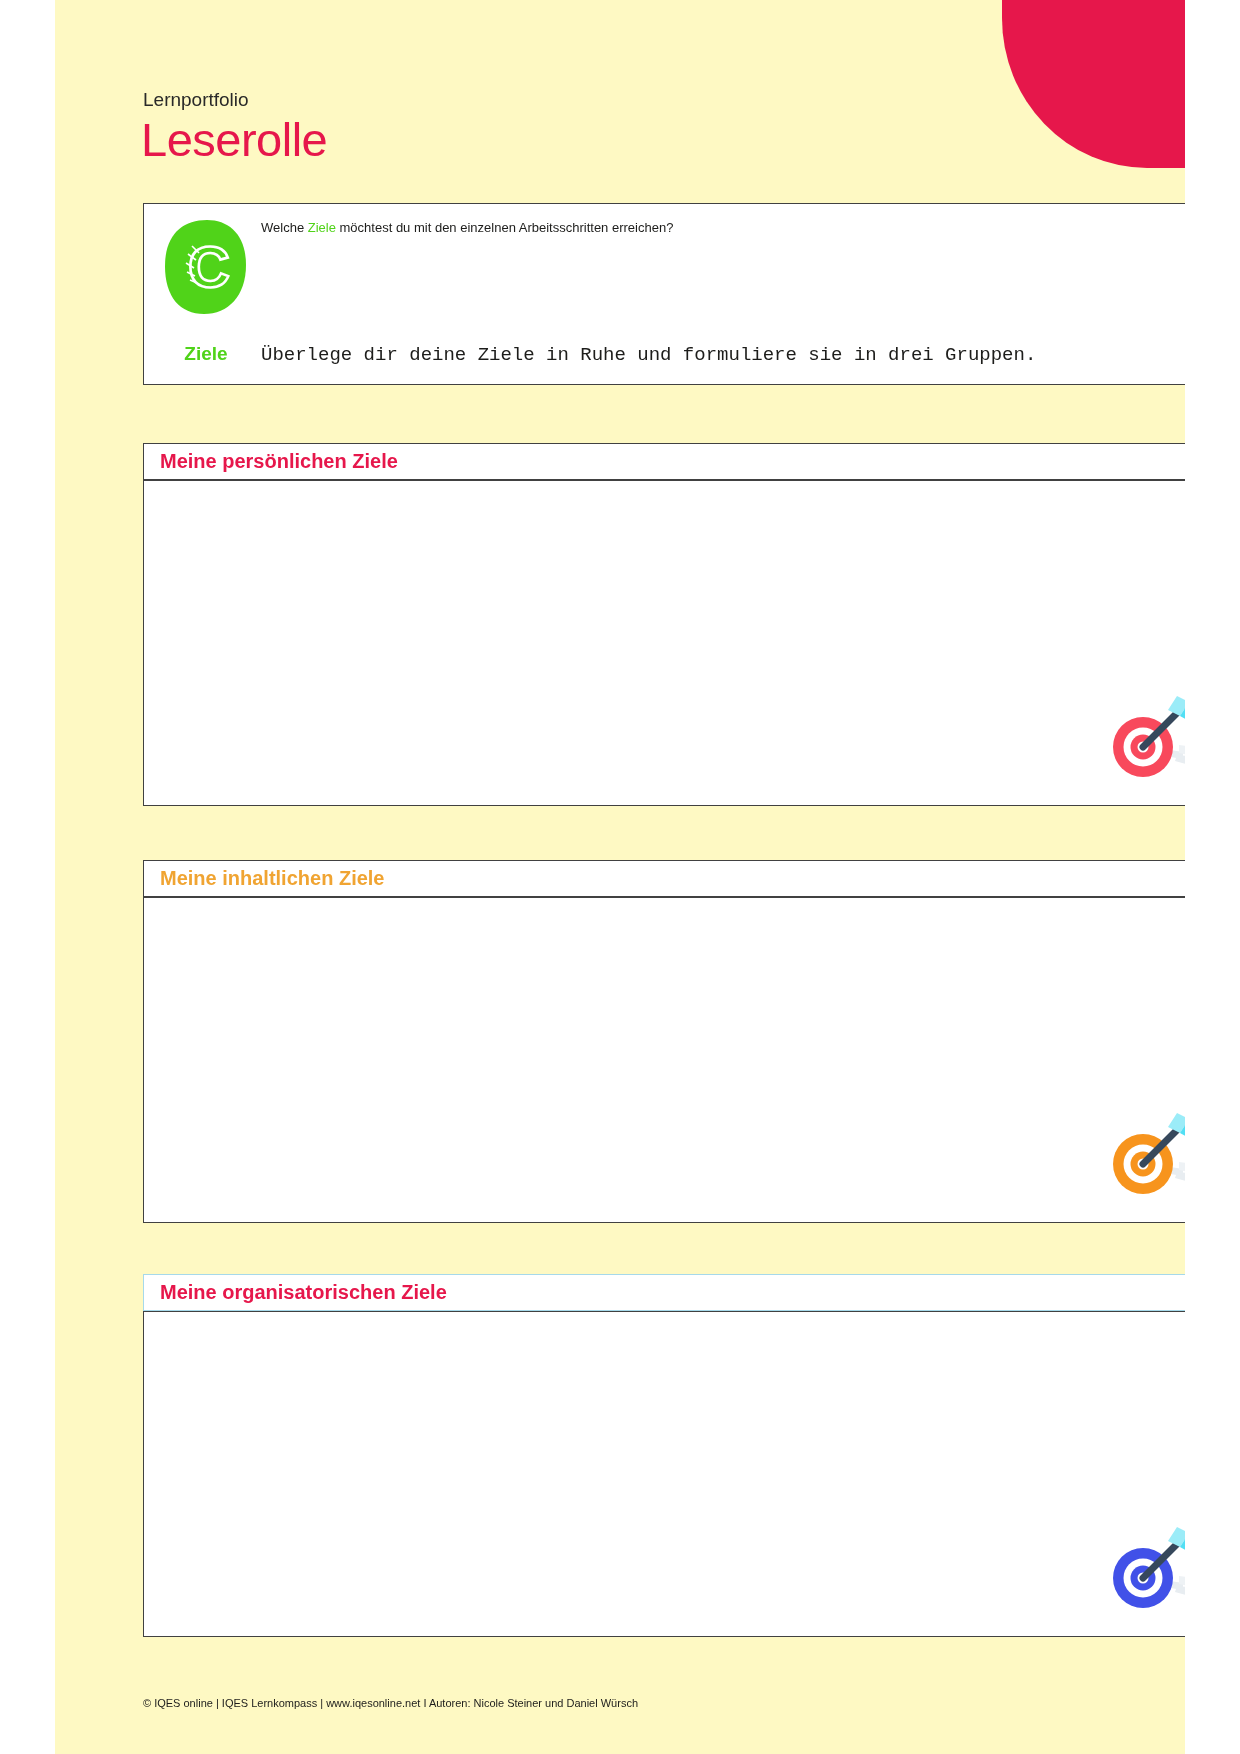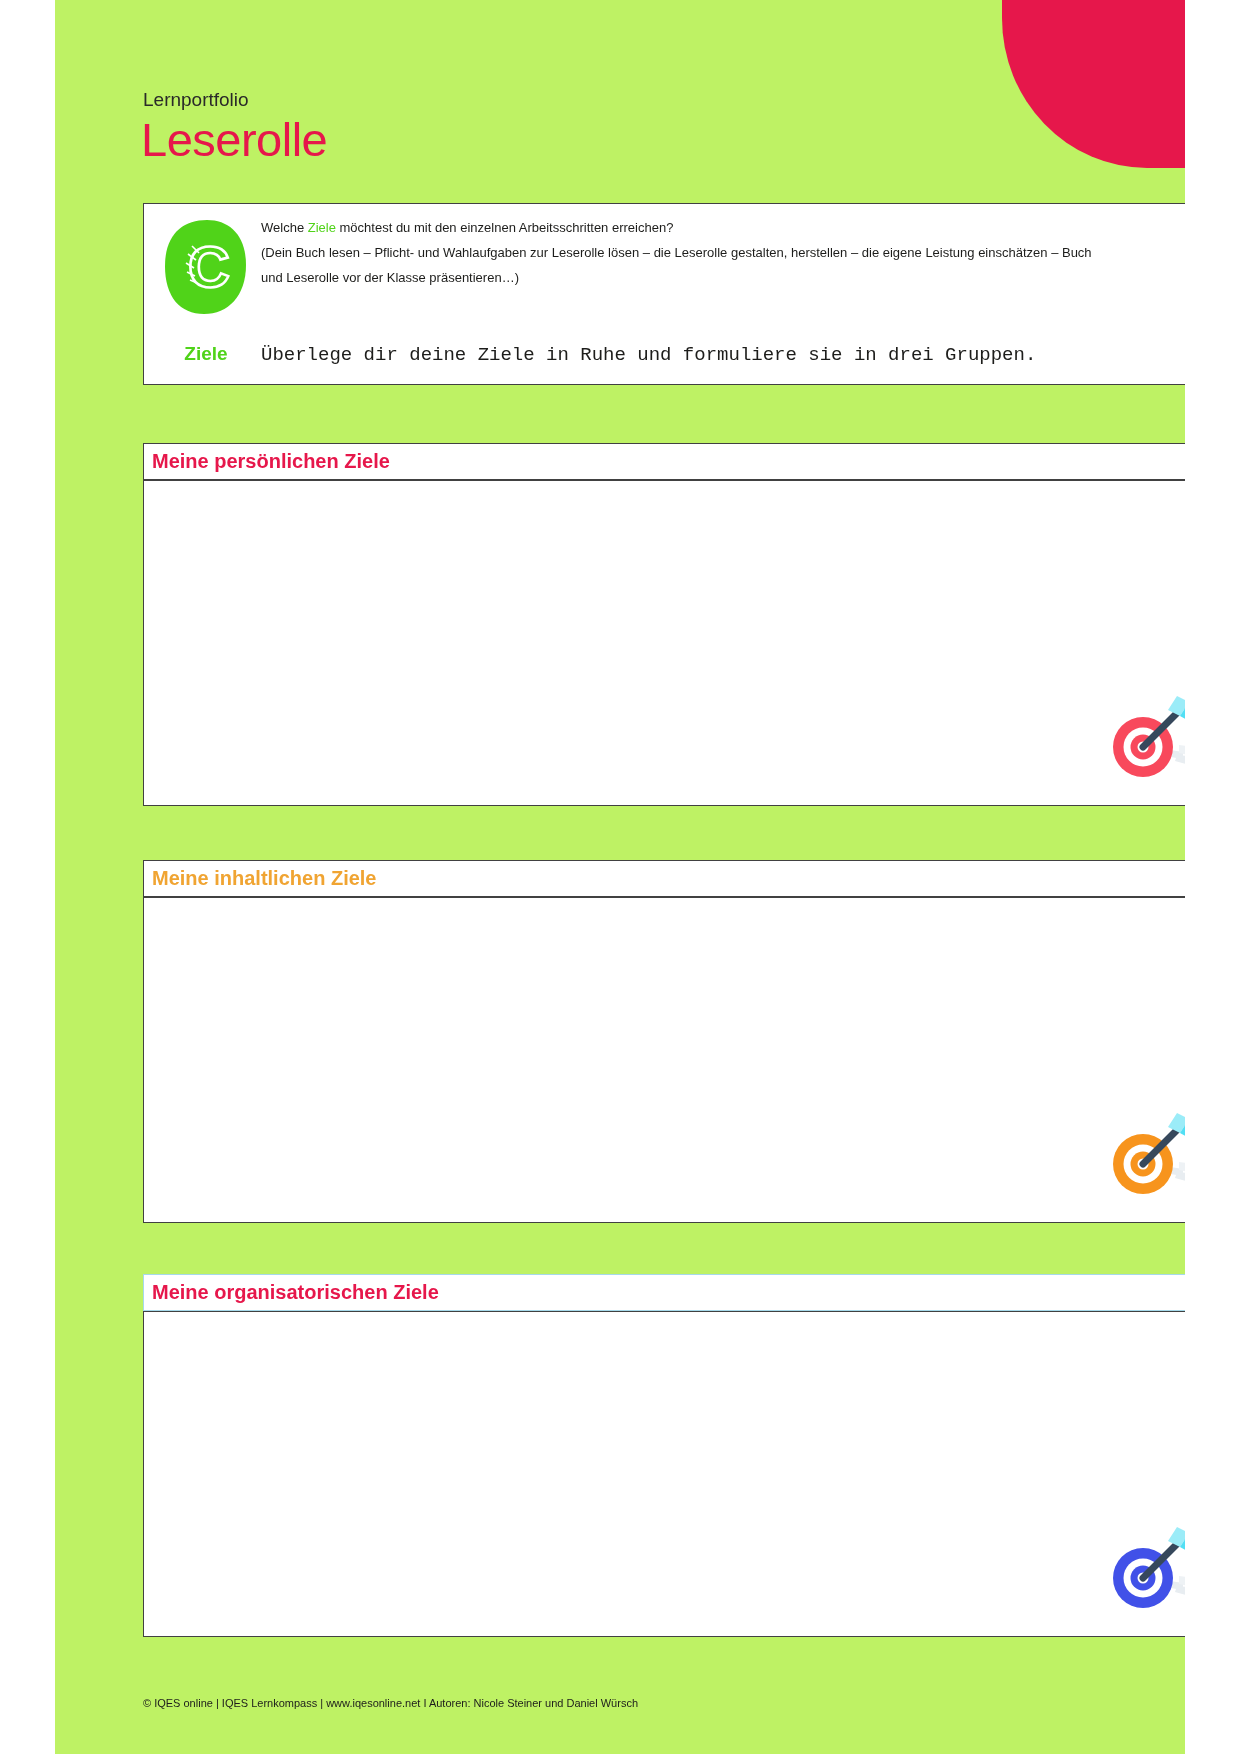--- a/index.html
+++ b/index.html
@@ -1,19 +1,19 @@
 <!DOCTYPE html>
 <html><head>
 <meta charset="utf-8">
 <style>
   * { margin:0; padding:0; box-sizing:border-box; }
   html,body { background:#ffffff; }
   body { font-family:"Liberation Sans", sans-serif; color:#1d1d1b; }
   .page {
-    position:relative; width:1130px; height:1754px; background:#bef264;
+    position:relative; width:1130px; height:1754px; background:#fef9c3;
     overflow:hidden; margin:0 auto;
   }
 
   
   .corner-blob {
     position:absolute; top:0; right:0; width:183px; height:168px;
     border-bottom-left-radius:145px 150px;
   }
 
   
@@ -40,21 +40,21 @@
   }
 
   
   .goal-box { position:absolute; left:88px; width:1064px; height:363px; }
   .goal-box.s0 { top:443px; }
   .goal-box.s1 { top:860px; }
   .goal-box.s2 { top:1274px; }
   .goal-header {
     position:absolute; left:0; right:0; top:0; height:37px;
     border:1px solid #414141; background:#fff;
-    display:flex; align-items:center; padding-left:8px;
+    display:flex; align-items:center; padding-left:16px;
   }
   .goal-title { font-size:20px; font-weight:bold; }
   .goal-body {
     position:absolute; left:0; right:0; top:37px; height:326px;
     border:1px solid #414141; background:#fff;
   }
   .icon-slot { position:absolute; right:1px; bottom:16px; width:100px; height:100px; }
   .target-svg { width:100px; height:100px; display:block; }
 
   
@@ -83,21 +83,20 @@
         <line x1="30" y1="28" x2="37" y2="35"></line>
         <line x1="26" y1="36" x2="34" y2="42"></line>
         <line x1="24" y1="45" x2="32" y2="50"></line>
         <line x1="25" y1="54" x2="33" y2="58"></line>
         <line x1="28" y1="62" x2="35" y2="65"></line>
       </g>
     </svg>
     <div class="inst-label" style="color: rgb(80, 211, 25);">Ziele</div>
     <div class="inst-text">
       <span>Welche </span><span class="hl-green" style="color: rgb(80, 211, 25);">Ziele</span><span> möchtest du mit den einzelnen Arbeitsschritten erreichen?</span><br>
-      <span>(Dein Buch lesen – Pflicht- und Wahlaufgaben zur Leserolle lösen – die Leserolle gestalten, herstellen – die eigene Leistung einschätzen – Buch und Leserolle vor der Klasse präsentieren…)</span>
     </div>
     <div class="inst-task">Überlege dir deine Ziele in Ruhe und formuliere sie in drei Gruppen.</div>
   </div>
 
   <section class="goal-box s0">
     <div class="goal-header" style="border-color: rgb(65, 65, 65);">
       <h2 class="goal-title" style="color: rgb(230, 23, 75);">Meine persönlichen Ziele</h2>
     </div>
     <div class="goal-body">
       <div class="icon-slot">

